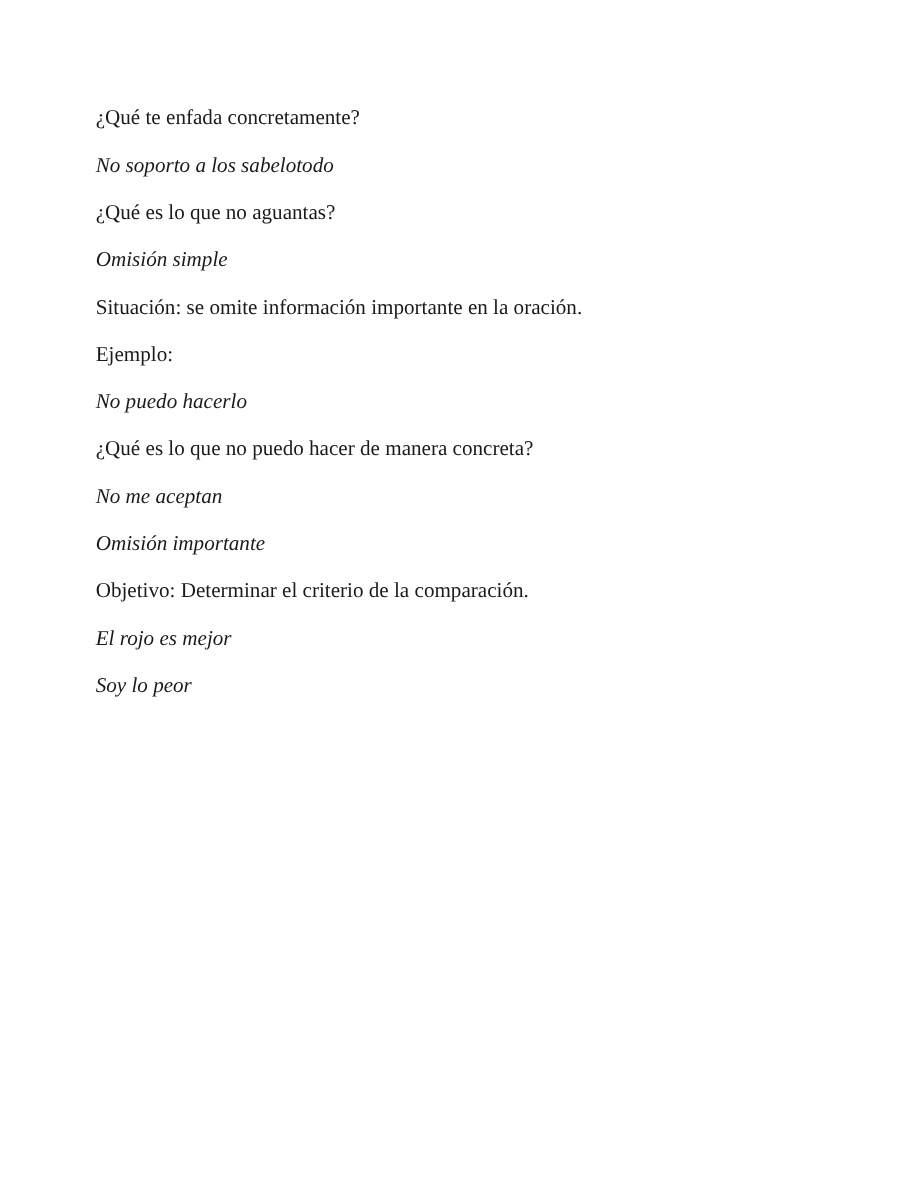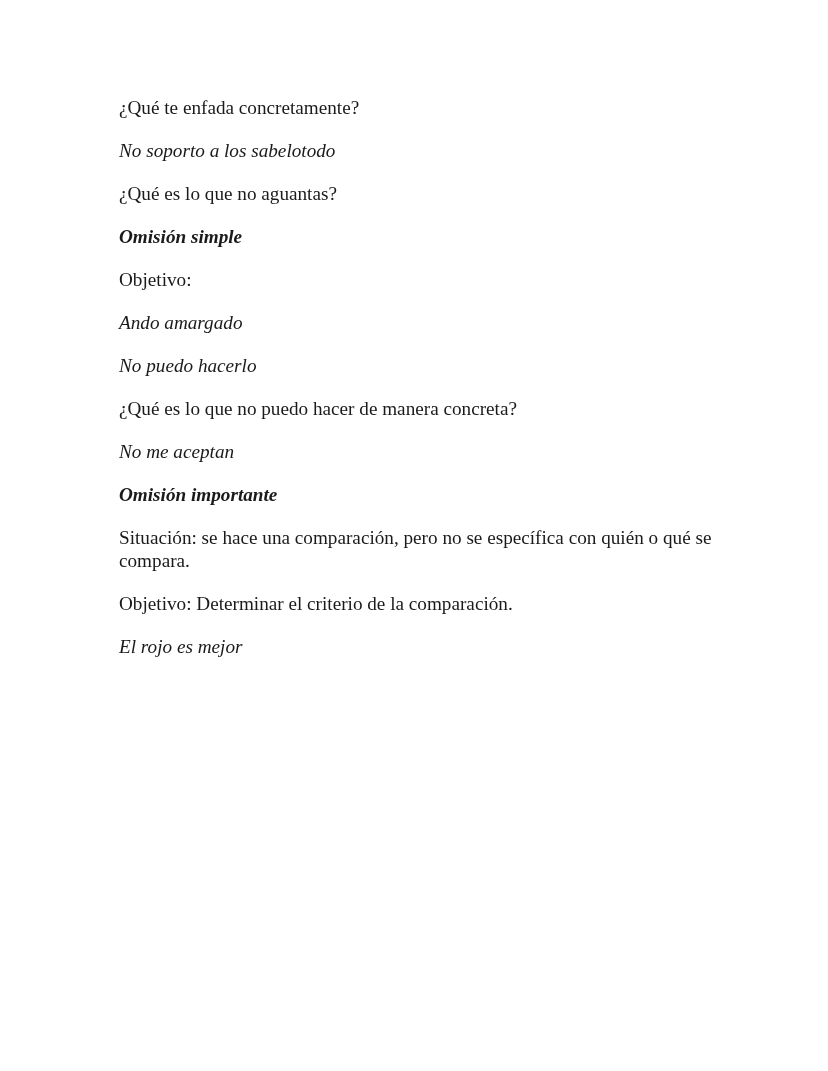--- a/index.html
+++ b/index.html
@@ -10,49 +10,49 @@
     body {
       width: 828px;
       height: 1071px;
       position: relative;
       overflow: hidden;
       font-family: "Liberation Serif", "DejaVu Serif", serif;
       color: #1a1a1a;
     }
     .page {
       position: absolute;
-      left: 119px;
+      left: 87px;
       top: 96px;
       width: 630px;
     }
     .para {
       margin: 0;
       font-size: 19.2px;
       line-height: 23px;
       height: 23px;
       margin-bottom: 20px;
       white-space: nowrap;
     }
     .para.wrap {
       white-space: normal;
       height: auto;
     }
     .para.italic { font-style: italic; }
-    .para.heading { font-style: italic; font-weight: bold; }
+    .para.heading { font-style: italic; font-weight: normal; }
   </style>
 </head>
 <body>
 
 <div class="page">
   <p class="para">¿Qué te enfada concretamente?</p>
   <p class="para italic">No soporto a los sabelotodo</p>
   <p class="para">¿Qué es lo que no aguantas?</p>
   <p class="para heading">Omisión simple</p>
-  <p class="para">Objetivo:</p>
-  <p class="para italic">Ando amargado</p>
+  <p class="para">Situación: se omite información importante en la oración.</p>
+  <p class="para">Ejemplo:</p>
   <p class="para italic">No puedo hacerlo</p>
   <p class="para">¿Qué es lo que no puedo hacer de manera concreta?</p>
   <p class="para italic">No me aceptan</p>
   <p class="para heading">Omisión importante</p>
-  <p class="para wrap">Situación: se hace una comparación, pero no se específica con quién o qué se compara.</p>
   <p class="para">Objetivo: Determinar el criterio de la comparación.</p>
   <p class="para italic">El rojo es mejor</p>
+  <p class="para italic">Soy lo peor</p>
 </div>
 
 </body></html>

